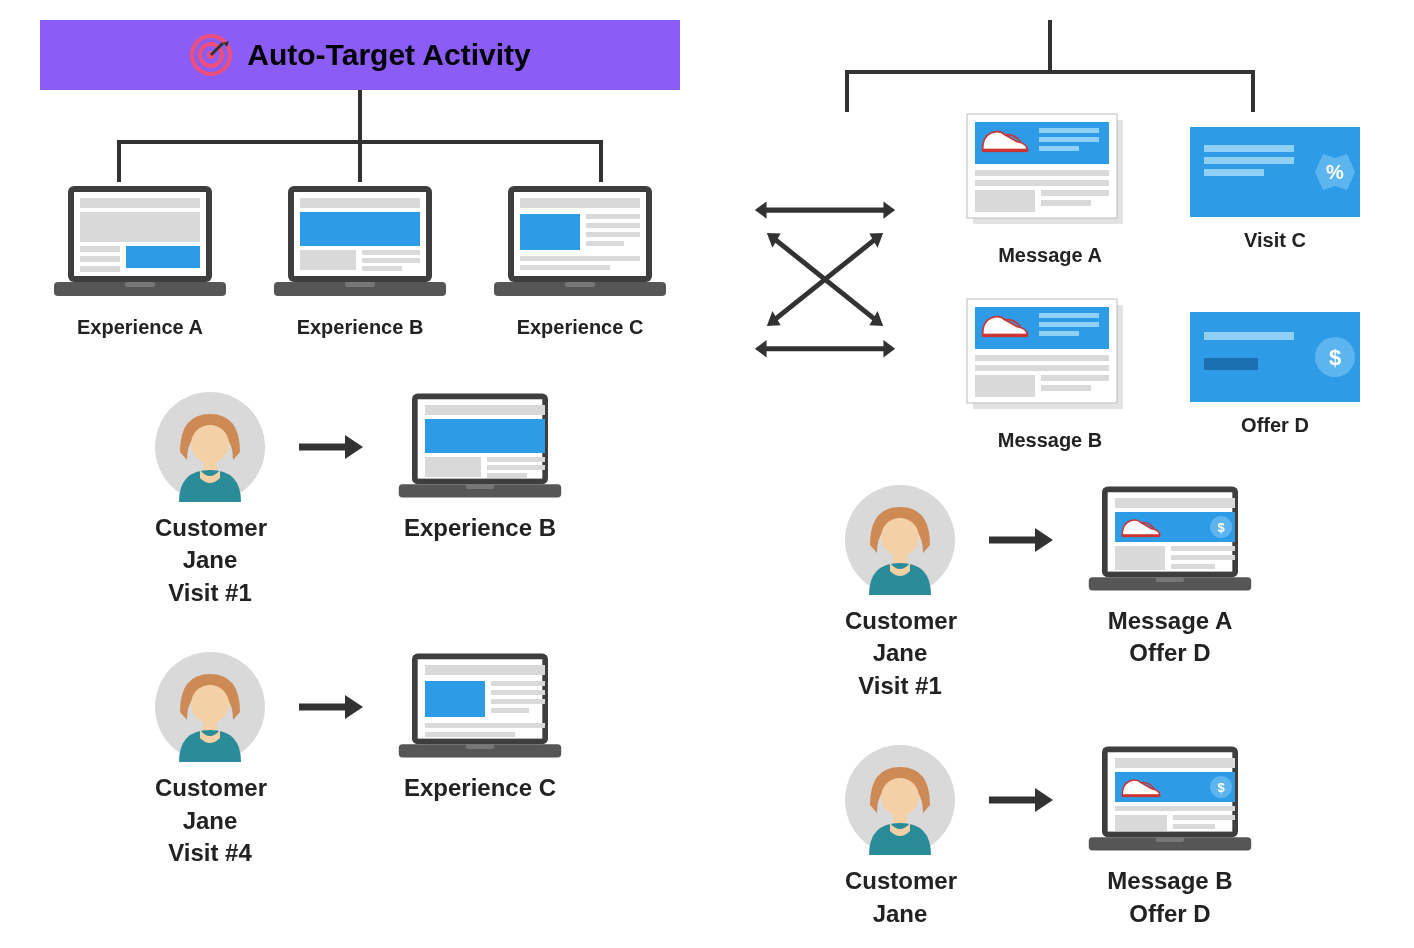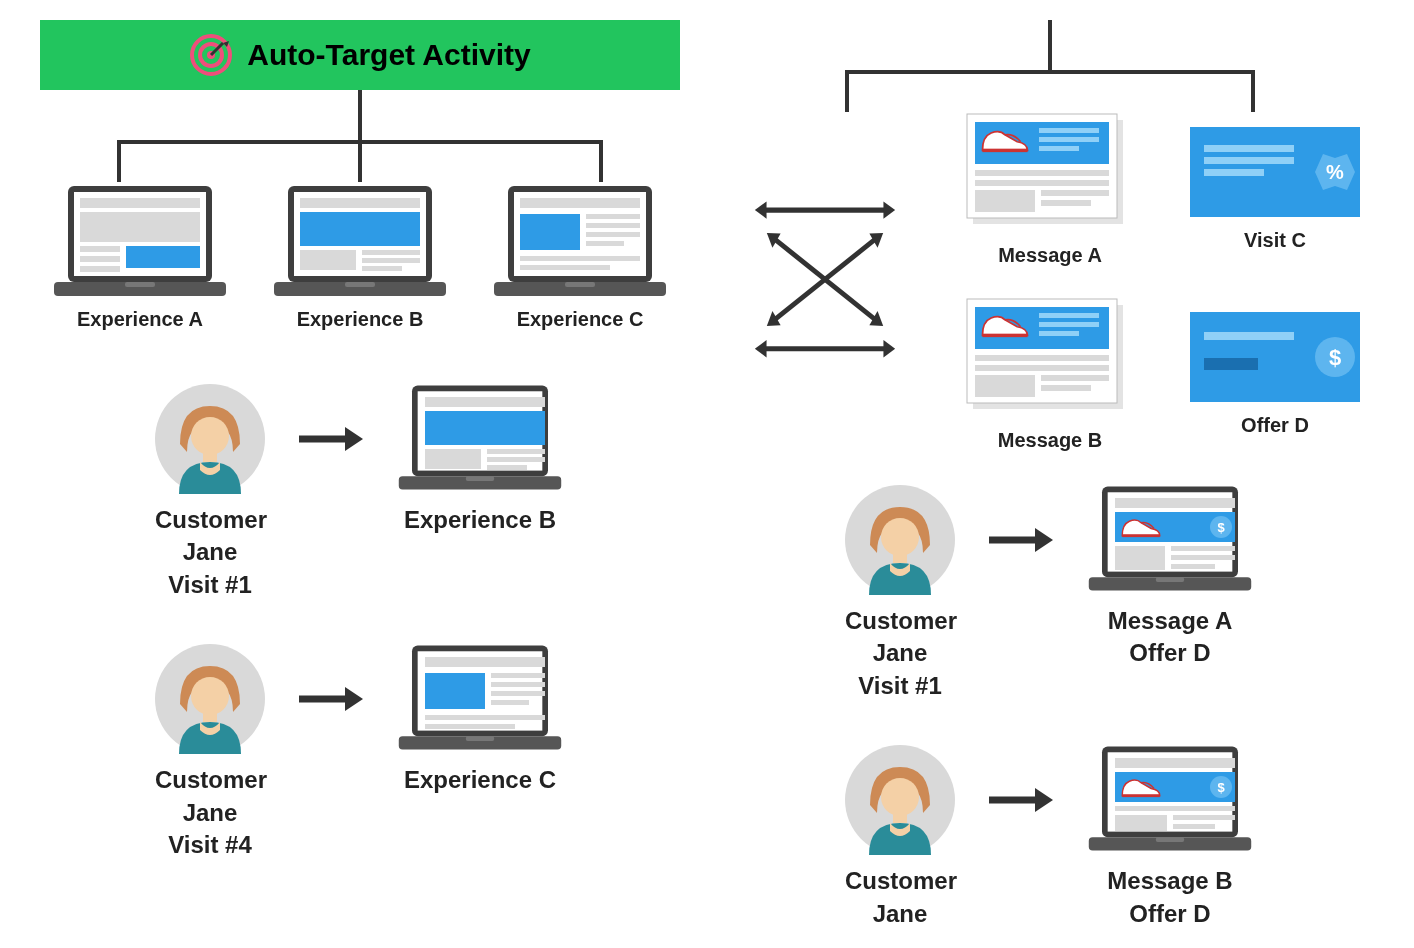--- a/index.html
+++ b/index.html
@@ -14,21 +14,21 @@
   .col {
     position: absolute;
     top: 20px;
     width: 640px;
   }
   .col-left  { left: 40px; }
   .col-right { left: 730px; }
 
   
   .header {
-    background: #22c55e;
+    background: #8b5cf6;
     height: 70px;
     display: flex;
     align-items: center;
     justify-content: center;
     gap: 14px;
     font-weight: 800;
     font-size: 30px;
     color: #000;
   }
   .header svg { width: 44px; height: 44px; flex: none; }
@@ -60,21 +60,21 @@
   .branch2::before { left: 18%; right: 18%; }
   .branch3 span, .branch2 span {
     position:absolute; top:0; width:4px; height:42px; background:#323232;
   }
   .branch3 .d1{left:12%} .branch3 .d2{left:50%;transform:translateX(-50%)} .branch3 .d3{right:12%}
   .branch2 .d1{left:18%} .branch2 .d2{right:18%}
 
   
   .exp-row { display:flex; justify-content:space-between; gap:10px; }
   .exp { width: 200px; text-align:center; }
-  .exp .cap { margin-top:2px; font-weight:700; font-size:20px; }
+  .exp .cap { margin-top:10px; font-weight:700; font-size:20px; }
 
   
   .laptop { width: 180px; height: 120px; }
 
   
   .mo-grid {
     display:grid;
     grid-template-columns: 190px 1fr 190px;
     grid-template-rows: auto auto;
     row-gap: 30px;

